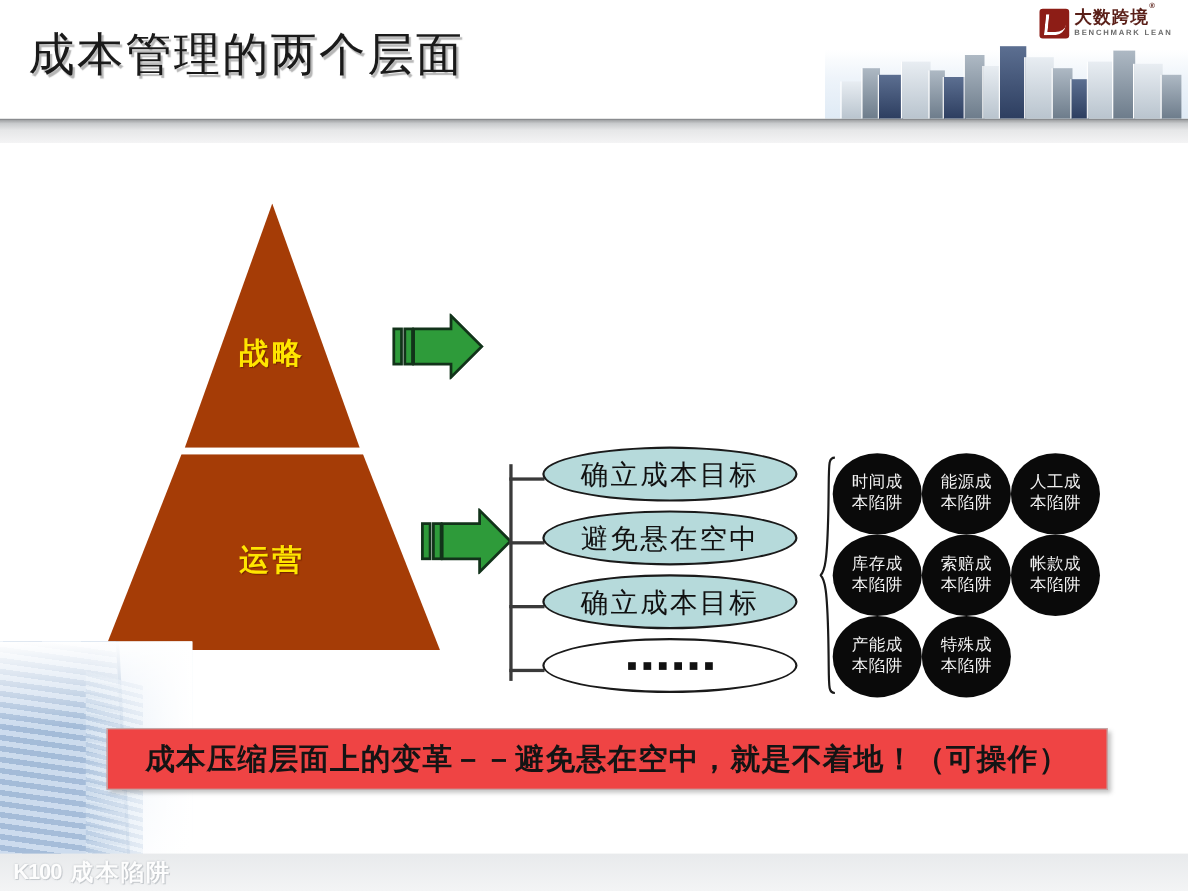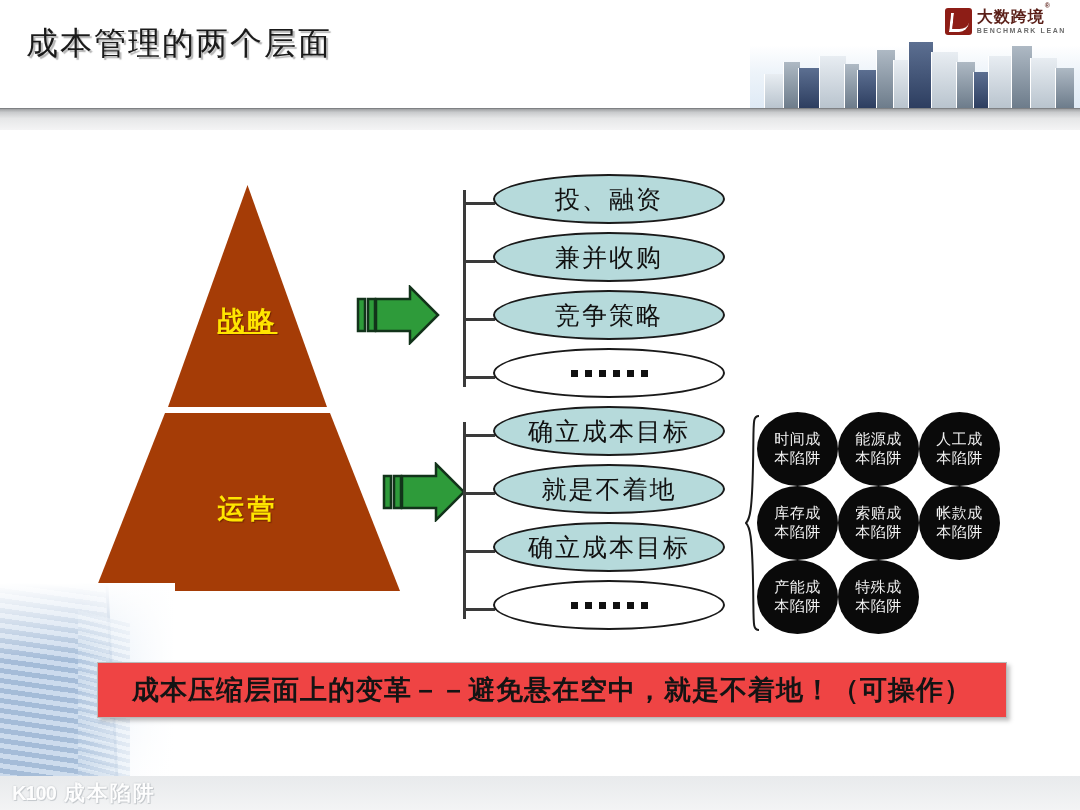--- a/index.html
+++ b/index.html
@@ -86,21 +86,21 @@
     font-size: 7px;
     font-weight: bold;
     color: #6b6b6b;
     letter-spacing: 1.6px;
     margin-top: 2px;
   }
 
   #title {
     position: absolute;
     left: 26px; top: 22px;
-    font-size: 32px;
+    font-size: 42px;
     font-family: "Liberation Serif", serif;
     color: #1a1a1a;
     letter-spacing: 2px;
     text-shadow: 2px 2px 1px rgba(120,120,120,.55);
     white-space: nowrap;
   }
 
   #divider {
     position: absolute;
     left: 0; top: 108px;
@@ -334,21 +334,21 @@
 
     <div id="title">成本管理的两个层面</div>
   </div>
   <div id="divider"></div>
 
   <div id="pyramid">
     <div class="tri" style="left:0; top:0;">
       <svg width="305" height="222" viewBox="0 0 305 222">
         <polygon points="152.5,0 232,222 73,222" fill="#a53c06"></polygon>
       </svg>
-      <div class="pyr-label" style="top:118px;text-decoration:underline;">战略</div>
+      <div class="pyr-label" style="top:118px;">战略</div>
     </div>
     <div class="tri" style="left:0; top:228px;">
       <svg width="305" height="178" viewBox="0 0 305 178">
         <polygon points="70,0 235,0 305,178 0,178" fill="#a53c06"></polygon>
       </svg>
       <div class="pyr-label" style="top:78px;">运营</div>
     </div>
   </div>
 
   <div class="arrow" style="left:348px; top:285px;">
@@ -359,60 +359,33 @@
     </svg>
   </div>
   <div class="arrow" style="left:374px; top:462px;">
     <svg width="92" height="60" viewBox="0 0 92 60">
       <path d="M28 14 L62 14 L62 2 L90 30 L62 58 L62 46 L28 46 Z" fill="#2e9b3a" stroke="#12331a" stroke-width="2.5"></path>
       <rect x="20" y="14" width="7" height="32" fill="#2e9b3a" stroke="#12331a" stroke-width="2.5"></rect>
       <rect x="10" y="14" width="7" height="32" fill="#2e9b3a" stroke="#12331a" stroke-width="2.5"></rect>
     </svg>
   </div>
 
-  <div class="branch" style="left:463px; top:190px; width:262px; height:200px;">
-    <div class="spine" style="height:197px;"></div>
-    <div class="twig" style="top:12px;  width:32px;"></div>
-    <div class="twig" style="top:70px;  width:32px;"></div>
-    <div class="twig" style="top:128px; width:32px;"></div>
-    <div class="twig" style="top:186px; width:32px;"></div>
-
-    <div class="ellipse" style="left:30px; top:-16px; width:232px; height:50px;">
-      <span class="etext">投、融资</span>
-    </div>
-    <div class="ellipse" style="left:30px; top:42px; width:232px; height:50px;">
-      <span class="etext">兼并收购</span>
-    </div>
-    <div class="ellipse" style="left:30px; top:100px; width:232px; height:50px;">
-      <span class="etext">竞争策略</span>
-    </div>
-    <div class="ellipse empty" style="left:30px; top:158px; width:232px; height:50px;">
-      <span class="dots">
-          <i></i>
-          <i></i>
-          <i></i>
-          <i></i>
-          <i></i>
-          <i></i>
-        </span>
-    </div>
-  </div>
 
   <div class="branch" style="left:463px; top:422px; width:262px; height:200px;text-align:right;">
     <div class="spine" style="height:197px;"></div>
     <div class="twig" style="top:12px;  width:32px;"></div>
     <div class="twig" style="top:70px;  width:32px;"></div>
     <div class="twig" style="top:128px; width:32px;"></div>
     <div class="twig" style="top:186px; width:32px;"></div>
 
     <div class="ellipse" style="left:30px; top:-16px; width:232px; height:50px;">
       <span class="etext">确立成本目标</span>
     </div>
     <div class="ellipse" style="left:30px; top:42px; width:232px; height:50px;">
-      <span class="etext">就是不着地</span>
+      <span class="etext">避免悬在空中</span>
     </div>
     <div class="ellipse" style="left:30px; top:100px; width:232px; height:50px;">
       <span class="etext">确立成本目标</span>
     </div>
     <div class="ellipse empty" style="left:30px; top:158px; width:232px; height:50px;">
       <span class="dots">
           <i></i>
           <i></i>
           <i></i>
           <i></i>

